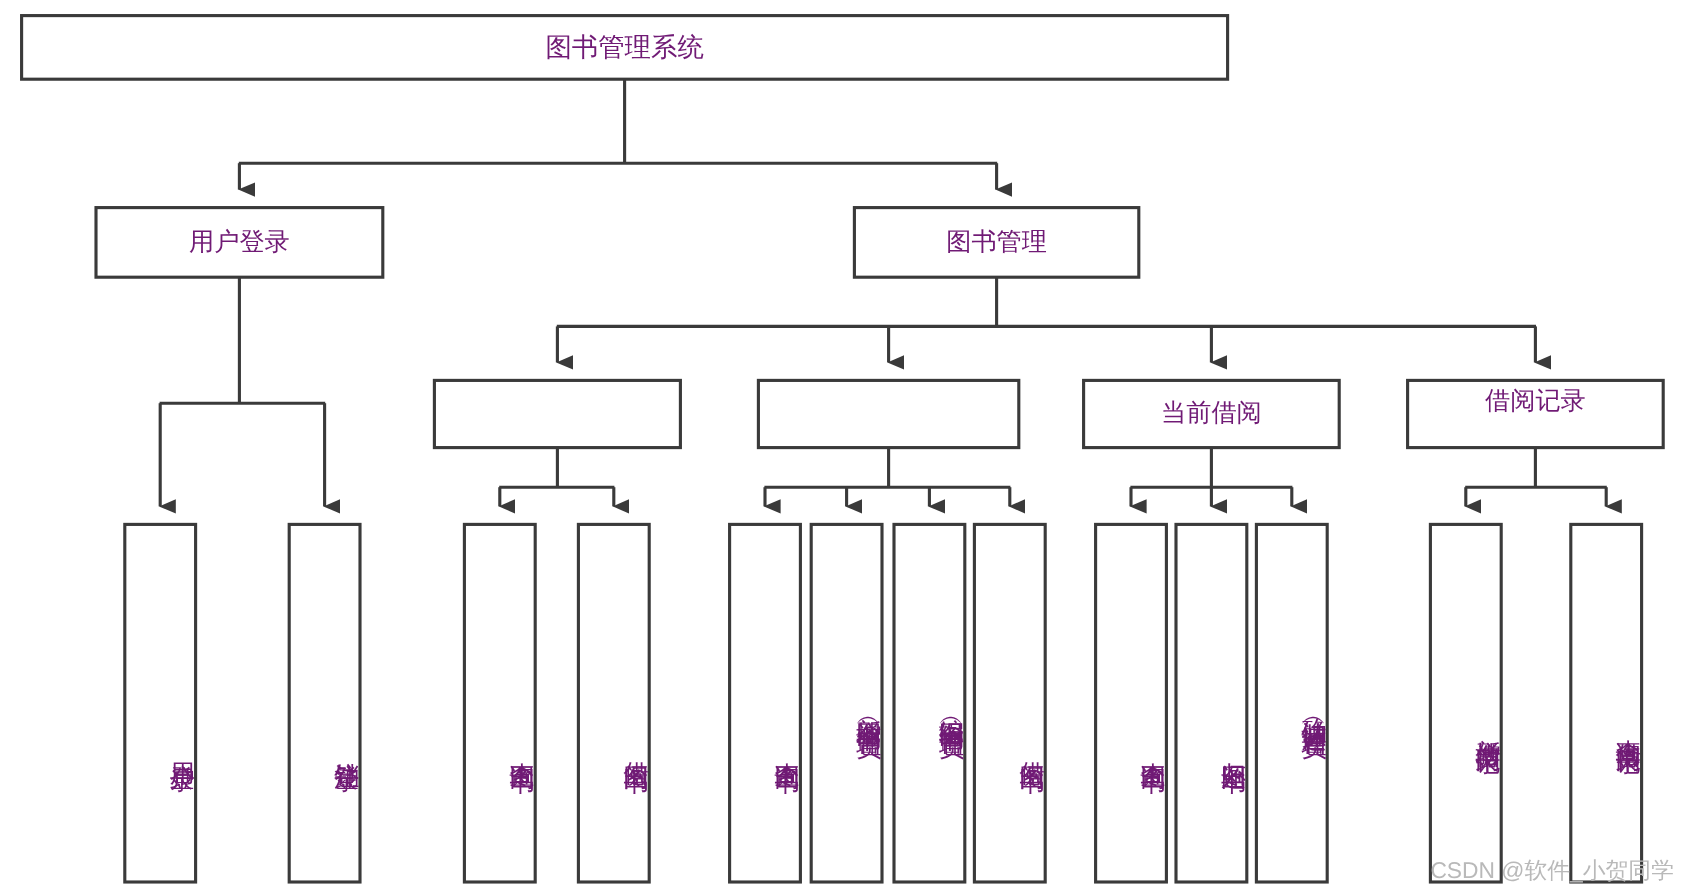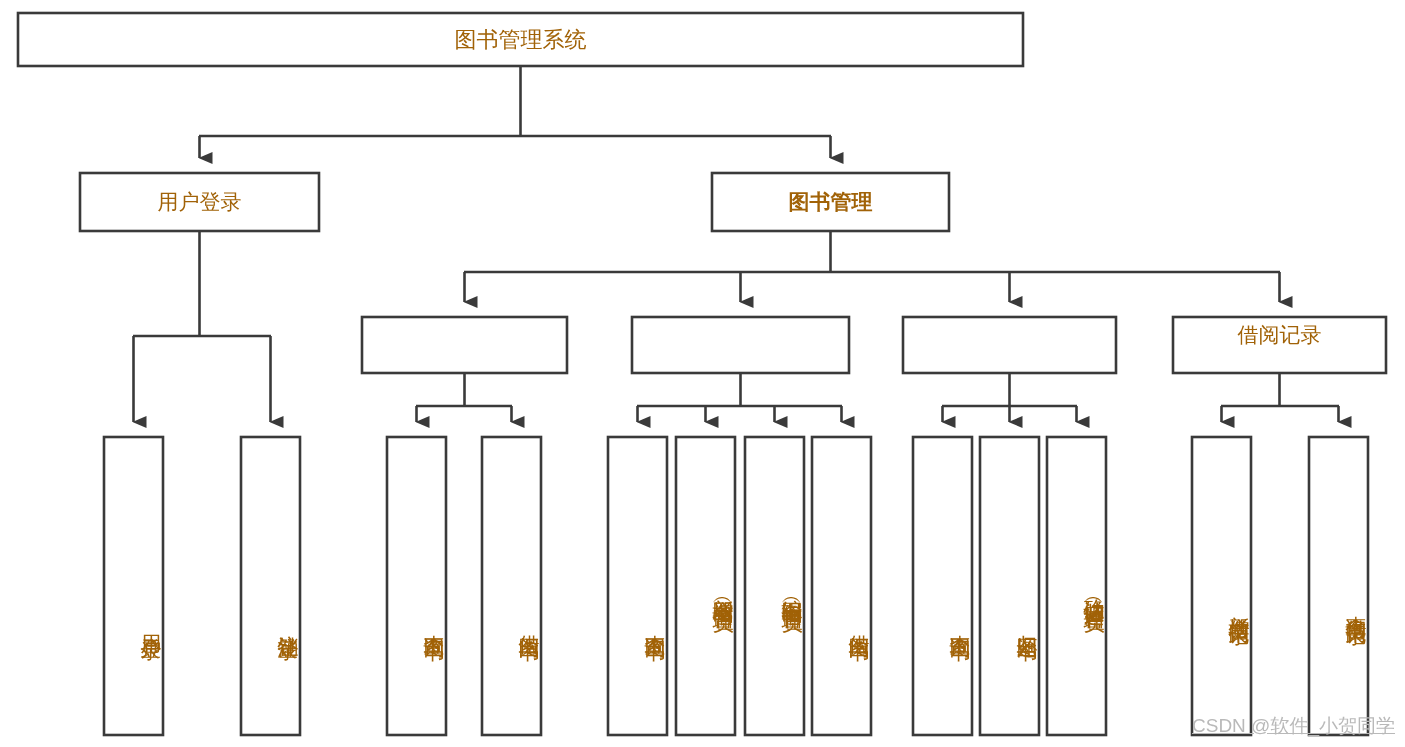--- a/index.html
+++ b/index.html
@@ -39,21 +39,21 @@
   }
   .arrow-head {
     fill: #3a3a3a;
     stroke: none;
   }
   .node-label {
     position: absolute;
     display: flex;
     align-items: center;
     justify-content: center;
-    color: #a16207;
+    color: #701a75;
     font-family: "Liberation Sans", "DejaVu Sans", sans-serif;
     line-height: 1.18;
     text-align: center;
     pointer-events: none;
     white-space: pre;
   }
   .label-horizontal {
     font-size: 21px;
   }
   .label-root {
@@ -68,21 +68,20 @@
     padding-top: 4px;
     box-sizing: border-box;
   }
   .watermark {
     position: absolute;
     color: #b9b9b9;
     font-size: 19px;
     font-family: "Liberation Sans", "DejaVu Sans", sans-serif;
     white-space: nowrap;
     pointer-events: none;
-    text-decoration: underline;
   }
 </style>
 </head>
 <body>
 
 <div id="diagram-root">
 
   <svg id="diagram-svg" viewBox="0 0 1405 747" xmlns="http://www.w3.org/2000/svg">
     <defs>
       <marker id="arrow" viewBox="0 0 12 14" refX="6" refY="13" markerWidth="12" markerHeight="14" orient="auto-start-reverse" markerUnits="userSpaceOnUse">
@@ -170,24 +169,25 @@
     <rect class="node-box" x="1047" y="437" width="59" height="298"></rect>
 
     <rect class="node-box" x="1192" y="437" width="59" height="298"></rect>
     <rect class="node-box" x="1309" y="437" width="59" height="298"></rect>
   </svg>
 
   <div class="node-label label-root" style="left:18px; top:13px; width:1005px; height:53px;">图书管理系统</div>
 
   <div class="node-label label-horizontal" style="left:80px; top:173px; width:239px; height:58px;">用户登录</div>
 
-  <div class="node-label label-horizontal" style="left:712px; top:173px; width:237px; height:58px;font-weight:bold;">图书管理</div>
-
-
-
+  <div class="node-label label-horizontal" style="left:712px; top:173px; width:237px; height:58px;">图书管理</div>
+
+
+
+  <div class="node-label label-horizontal" style="left:903px; top:317px; width:213px; height:56px;">当前借阅</div>
 
   <div class="node-label label-horizontal" style="left:1173px; top:307px; width:213px; height:56px;">借阅记录</div>
 
   <div class="node-label label-vertical" style="left:104px; top:505px; width:59px; height:230px;">用户登录</div>
 
   <div class="node-label label-vertical" style="left:241px; top:505px; width:59px; height:230px;">注销登录</div>
 
   <div class="node-label label-vertical" style="left:387px; top:505px; width:59px; height:230px;">查询图书</div>
 
   <div class="node-label label-vertical" style="left:482px; top:505px; width:59px; height:230px;">借阅图书</div>

